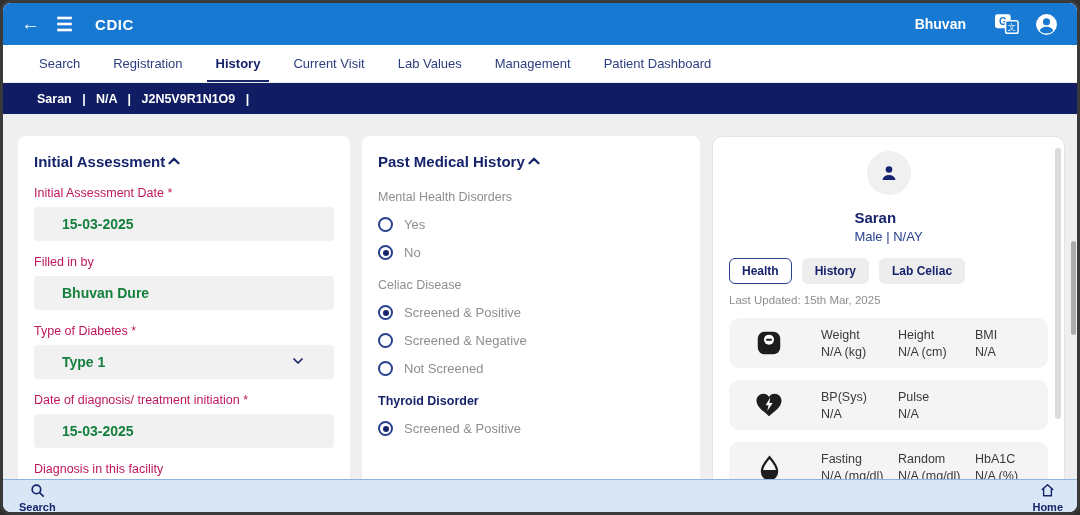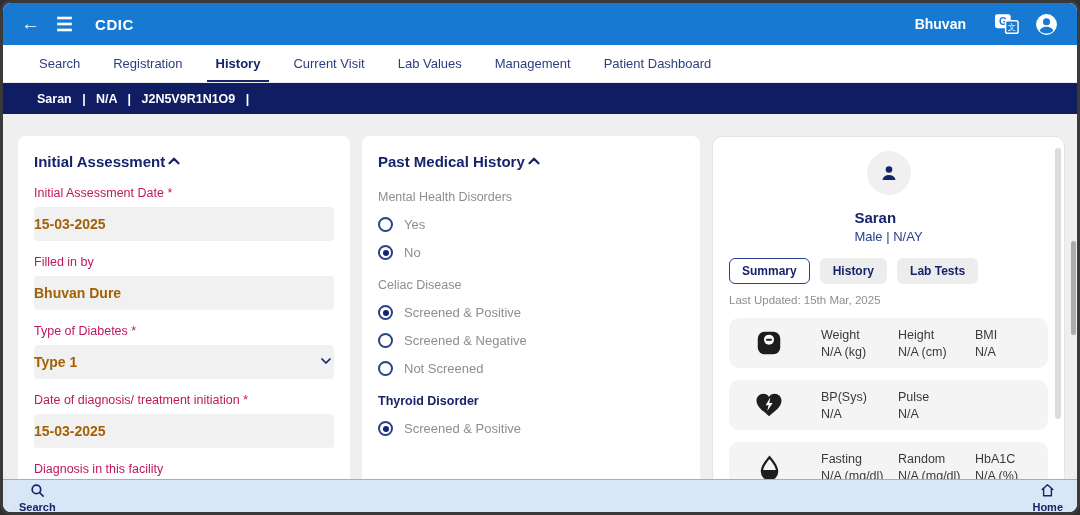--- a/index.html
+++ b/index.html
@@ -34,21 +34,21 @@
   .main{position:absolute;left:0;right:0;top:111px;bottom:33px;background:#efeff0;overflow:hidden;}
   .panel{position:absolute;top:22px;bottom:-4px;background:#fff;border-radius:8px 8px 0 0;padding:14px 16px;box-sizing:border-box;overflow:hidden;}
   .p1{left:15px;width:332px;}
   .p2{left:359px;width:338px;}
   .ptitle-row{display:flex;align-items:center;height:22px;}
   .ptitle{font-size:15px;font-weight:700;color:#16246b;margin:0;}
   .chev{cursor:pointer;display:flex;align-items:center;}
 
   .field{margin-top:14px;}
   .flabel{font-size:12.5px;color:#be185d;margin-bottom:7px;}
-  .fbox{height:34px;background:#f1f1f2;border-radius:4px;display:flex;align-items:center;justify-content:space-between;padding:0 0;font-size:14px;font-weight:700;color:#a16207;cursor:text;}
+  .fbox{height:34px;background:#f1f1f2;border-radius:4px;display:flex;align-items:center;justify-content:space-between;padding:0 28px;font-size:14px;font-weight:700;color:#15803d;cursor:text;}
   .fbox.select{cursor:pointer;}
   .clipped{margin-top:14px;}
 
   .group-label{margin-top:18px;font-size:12.5px;color:#8e8e8e;}
   .group-label.em{color:#16246b;font-weight:700;}
   .radio-row{display:flex;align-items:center;gap:11px;margin-top:13px;cursor:pointer;}
   .radio{width:15px;height:15px;border:2px solid #27418f;border-radius:50%;position:relative;flex:none;box-sizing:border-box;}
   .radio.sel::after{content:'';position:absolute;left:2.5px;top:2.5px;width:6px;height:6px;background:#16246b;border-radius:50%;}
   .radio-label{font-size:13px;color:#8e8e8e;}
 
@@ -205,23 +205,23 @@
             <circle cx="12" cy="8.2" r="3.6" fill="#14246e"></circle>
             <path d="M4.8 19.5c.8-3.5 3.7-5.3 7.2-5.3s6.4 1.8 7.2 5.3z" fill="#14246e"></path>
           </svg>
         </span>
         <div>
           <div class="cname">Saran</div>
           <div class="cdemo">Male | N/AY</div>
         </div>
       </div>
       <div class="card-tabs" id="card-tabs">
-            <span class="ctab active">Summary</span>
+            <span class="ctab active">Health</span>
             <span class="ctab">History</span>
-            <span class="ctab">Lab Tests</span>
+            <span class="ctab">Lab Celiac</span>
           </div>
       <div class="lastupd">Last Updated: 15th Mar, 2025</div>
       <div id="vitals">
             <div class="vrow">
               <span class="vicon">
                 <svg width="30" height="30" viewBox="0 0 24 24">
                   <rect x="3" y="3" width="18" height="18" rx="5.5" fill="#1d1d1d"></rect>
                   <circle cx="12" cy="9.3" r="4" fill="#fff"></circle>
                   <rect x="9.6" y="8.5" width="4.8" height="1.7" rx="0.85" fill="#1d1d1d"></rect>
                 </svg>

